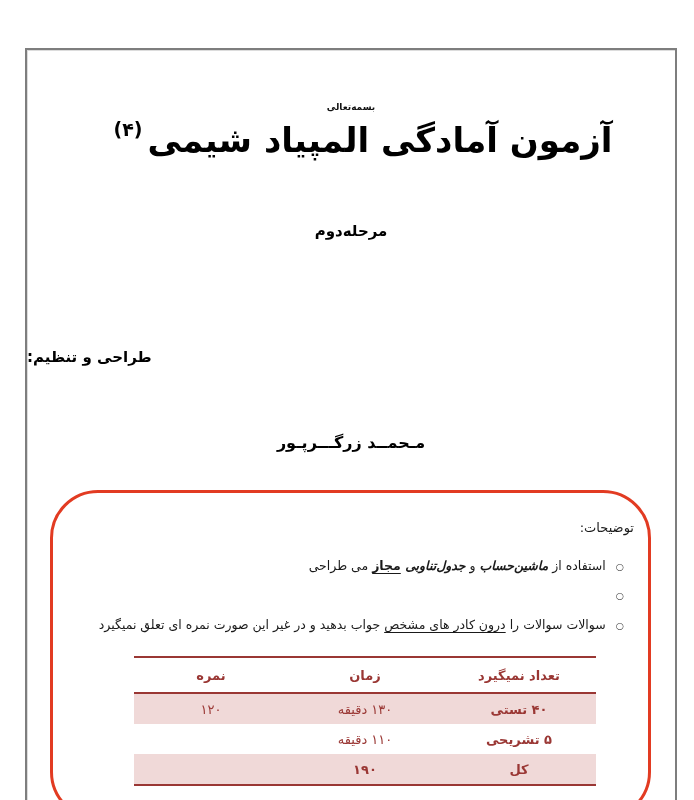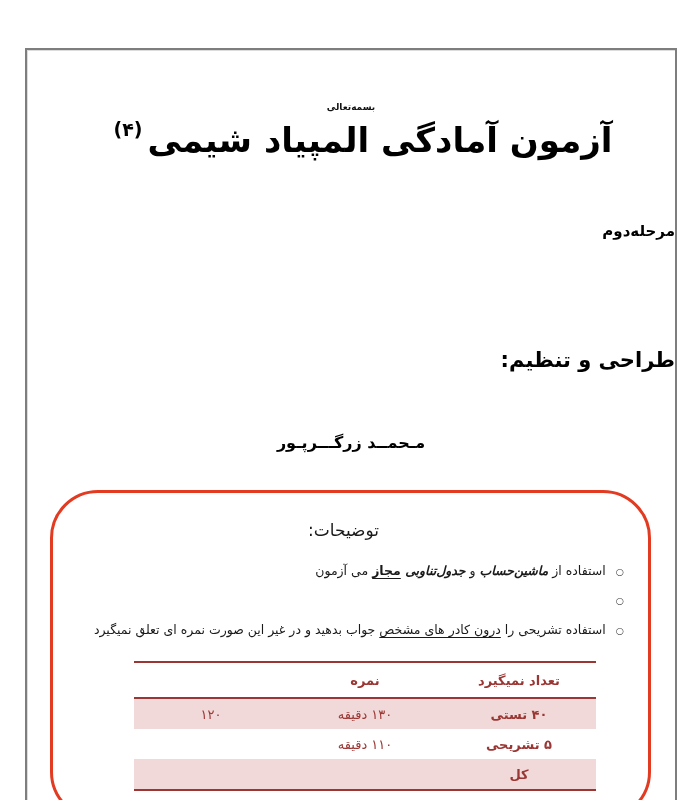--- a/index.html
+++ b/index.html
@@ -22,40 +22,40 @@
     position:absolute; top:70px; left:12px; width:100%; margin:0;
     text-align:center; font-size:34px; font-weight:bold; color:#000;
     letter-spacing:-1px; direction:rtl; white-space:nowrap;
   }
   .title-num {
     font-size:19px; font-weight:bold; position:relative; top:-16px;
     margin-right:5px; letter-spacing:0;
   }
   .stage {
     position:absolute; top:172px; left:0; width:100%;
-    text-align:right; font-size:15px; font-weight:bold; color:#000;
+    text-align:center; font-size:15px; font-weight:bold; color:#000;
   }
   .designed {
     position:absolute; top:298px; left:0; width:100%;
-    text-align:right; font-size:21px; font-weight:bold; color:#000;
+    text-align:left; font-size:15px; font-weight:bold; color:#000;
   }
   .authors {
     position:absolute; top:383px; left:0; width:100%;
     display:flex; justify-content:center; gap:86px;
     font-size:16px; font-weight:bold; color:#000; direction:rtl;
     white-space:nowrap;
   }
   .notes-box {
     position:absolute; left:23px; top:440px; width:601px; height:330px;
     box-sizing:border-box; border:3px solid #e23b22; border-radius:48px;
     background:#ffffff;
   }
   .notes-heading {
-    margin:27px 14px 0 0; text-align:center;
-    font-size:17px; color:#1a1a1a;
+    margin:27px 14px 0 0; text-align:right;
+    font-size:13px; color:#1a1a1a;
   }
   .notes-list {
     margin:16px 24px 0 0; padding:0; list-style:none;
     font-size:12.5px; color:#1a1a1a;
   }
   .notes-list li {
     display:flex; align-items:baseline; gap:10px;
     line-height:29px; white-space:nowrap;
   }
   .bullet { font-size:9.5px; color:#3a3a3a; flex:0 0 auto; }
@@ -99,47 +99,49 @@
       <span>مـحمــد زرگـــرپـور</span>
     </div>
 
     <div class="notes-box">
 
       <div class="notes-heading">توضیحات:</div>
 
       <ul class="notes-list">
         <li>
           <span class="bullet">○</span>
-          <span><span>استفاده از </span><span class="bi">ماشین‌حساب</span><span> و </span><span class="bi">جدول‌تناوبی </span><span class="bu">مجاز</span><span> می آزمون</span></span>
+          <span><span>استفاده از </span><span class="bi">ماشین‌حساب</span><span> و </span><span class="bi">جدول‌تناوبی </span><span class="bu">مجاز</span><span> می طراحی</span></span>
         </li>
         <li>
           <span class="bullet">○</span>
         </li>
         <li>
           <span class="bullet">○</span>
-          <span><span>استفاده تشریحی را </span><span class="ul">درون کادر های مشخص</span><span> جواب بدهید و در غیر این صورت نمره ای تعلق نمیگیرد</span></span>
+          <span><span>سوالات سوالات را </span><span class="ul">درون کادر های مشخص</span><span> جواب بدهید و در غیر این صورت نمره ای تعلق نمیگیرد</span></span>
         </li>
       </ul>
 
       <div class="score-table">
         <div class="t-head">
           <span>تعداد نمیگیرد</span>
+          <span>زمان</span>
           <span>نمره</span>
         </div>
         <div class="t-body">
           <div class="t-row pink">
             <span class="t-cat">۴۰ تستی</span>
             <span>۱۳۰ دقیقه</span>
             <span>۱۲۰</span>
           </div>
           <div class="t-row">
             <span class="t-cat">۵ تشریحی</span>
             <span>۱۱۰ دقیقه</span>
           </div>
           <div class="t-row pink">
             <span class="t-cat">کل</span>
+            <span class="t-bold">۱۹۰</span>
           </div>
         </div>
       </div>
 
     </div>
   </div>
 </div>
 
 </body></html>

